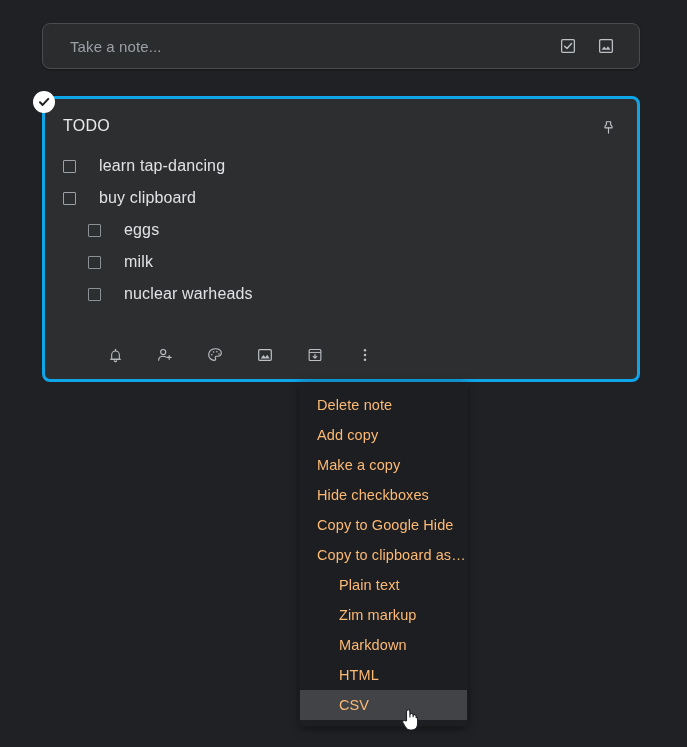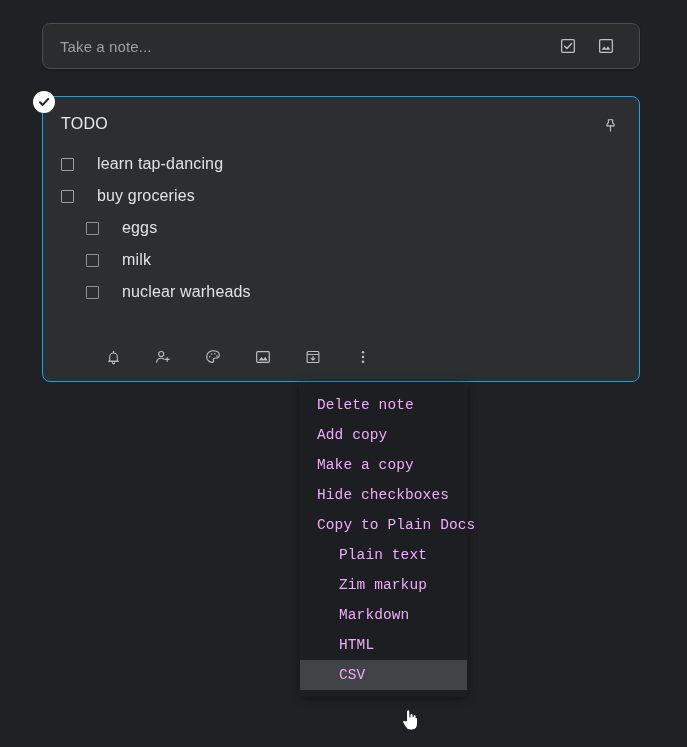--- a/index.html
+++ b/index.html
@@ -27,21 +27,21 @@
     background: #2b2c2e;
     border: 1px solid #4a4c50;
     border-radius: 8px;
     display: flex;
     align-items: center;
     box-sizing: border-box;
     box-shadow: 0 1px 2px rgba(0,0,0,0.35);
   }
   #take-note-placeholder {
     flex: 1;
-    padding-left: 17px;
+    padding-left: 27px;
     font-size: 15px;
     color: #9aa0a6;
     letter-spacing: 0.1px;
   }
   .note-bar-icon {
     width: 38px;
     height: 38px;
     display: flex;
     align-items: center;
     justify-content: center;
@@ -50,21 +50,21 @@
   .note-bar-icon:last-child { margin-right: 14px; }
 
   
   #note-card {
     position: absolute;
     left: 42px;
     top: 96px;
     width: 598px;
     height: 286px;
     background: #2d2e30;
-    border: 1px solid #0ea5e9;
+    border: 3px solid #0ea5e9;
     border-radius: 8px;
     box-sizing: border-box;
   }
   #note-selected-badge {
     position: absolute;
     left: 33px;
     top: 91px;
     width: 22px;
     height: 22px;
     border-radius: 50%;
@@ -159,25 +159,24 @@
     box-sizing: border-box;
     box-shadow: 0 2px 10px rgba(0,0,0,0.55), 0 0 0 1px rgba(255,255,255,0.03);
     z-index: 20;
   }
   .menu-item {
     height: 30px;
     display: flex;
     align-items: center;
     padding-left: 17px;
     font-size: 14.5px;
-    color: #f0abfc;
+    color: #fdba74;
     letter-spacing: 0.1px;
     cursor: pointer;
     white-space: nowrap;
-    font-family: Liberation Mono, monospace;
   }
   .menu-item.sub { padding-left: 39px; }
   .menu-item.highlighted { background: #414347; }
 
   
   #cursor {
     position: absolute;
     left: 400px;
     top: 707px;
     z-index: 60;
@@ -223,21 +222,21 @@
     </div>
   </div>
 
   <div class="check-list">
     <div class="check-item">
       <span class="check-box"></span>
       <span class="check-label">learn tap-dancing</span>
     </div>
     <div class="check-item">
       <span class="check-box"></span>
-      <span class="check-label">buy groceries</span>
+      <span class="check-label">buy clipboard</span>
     </div>
     <div class="check-item sub">
       <span class="check-box"></span>
       <span class="check-label">eggs</span>
     </div>
     <div class="check-item sub">
       <span class="check-box"></span>
       <span class="check-label">milk</span>
     </div>
     <div class="check-item sub">
@@ -299,21 +298,22 @@
     </div>
 
   </div>
 </div>
 
 <div id="context-menu">
   <div class="menu-item">Delete note</div>
   <div class="menu-item">Add copy</div>
   <div class="menu-item">Make a copy</div>
   <div class="menu-item">Hide checkboxes</div>
-  <div class="menu-item">Copy to Plain Docs</div>
+  <div class="menu-item">Copy to Google Hide</div>
+  <div class="menu-item">Copy to clipboard as…</div>
   <div class="menu-item sub">Plain text</div>
   <div class="menu-item sub">Zim markup</div>
   <div class="menu-item sub">Markdown</div>
   <div class="menu-item sub">HTML</div>
   <div class="menu-item sub highlighted">CSV</div>
 </div>
 
 <div id="cursor">
   <svg width="22" height="26" viewBox="0 0 22 26">
     <path d="M6.5 13.5V4.6c0-1 .8-1.8 1.7-1.8s1.7.8 1.7 1.8v5.3V8.1c0-.9.8-1.6 1.6-1.6s1.6.7 1.6 1.6v1.6V9.1c0-.9.7-1.5 1.5-1.5s1.5.6 1.5 1.5v1.3c.8 0 1.5.6 1.5 1.5v4.6c0 3.5-2.1 6.5-5.6 6.5h-2c-2.6 0-4-1.6-5-3.4l-2.2-4c-.4-.8-.1-1.7.7-2.1.7-.4 1.6-.2 2.1.5z" fill="#ffffff" stroke="#202124" stroke-width="1.1" stroke-linejoin="round"></path>

